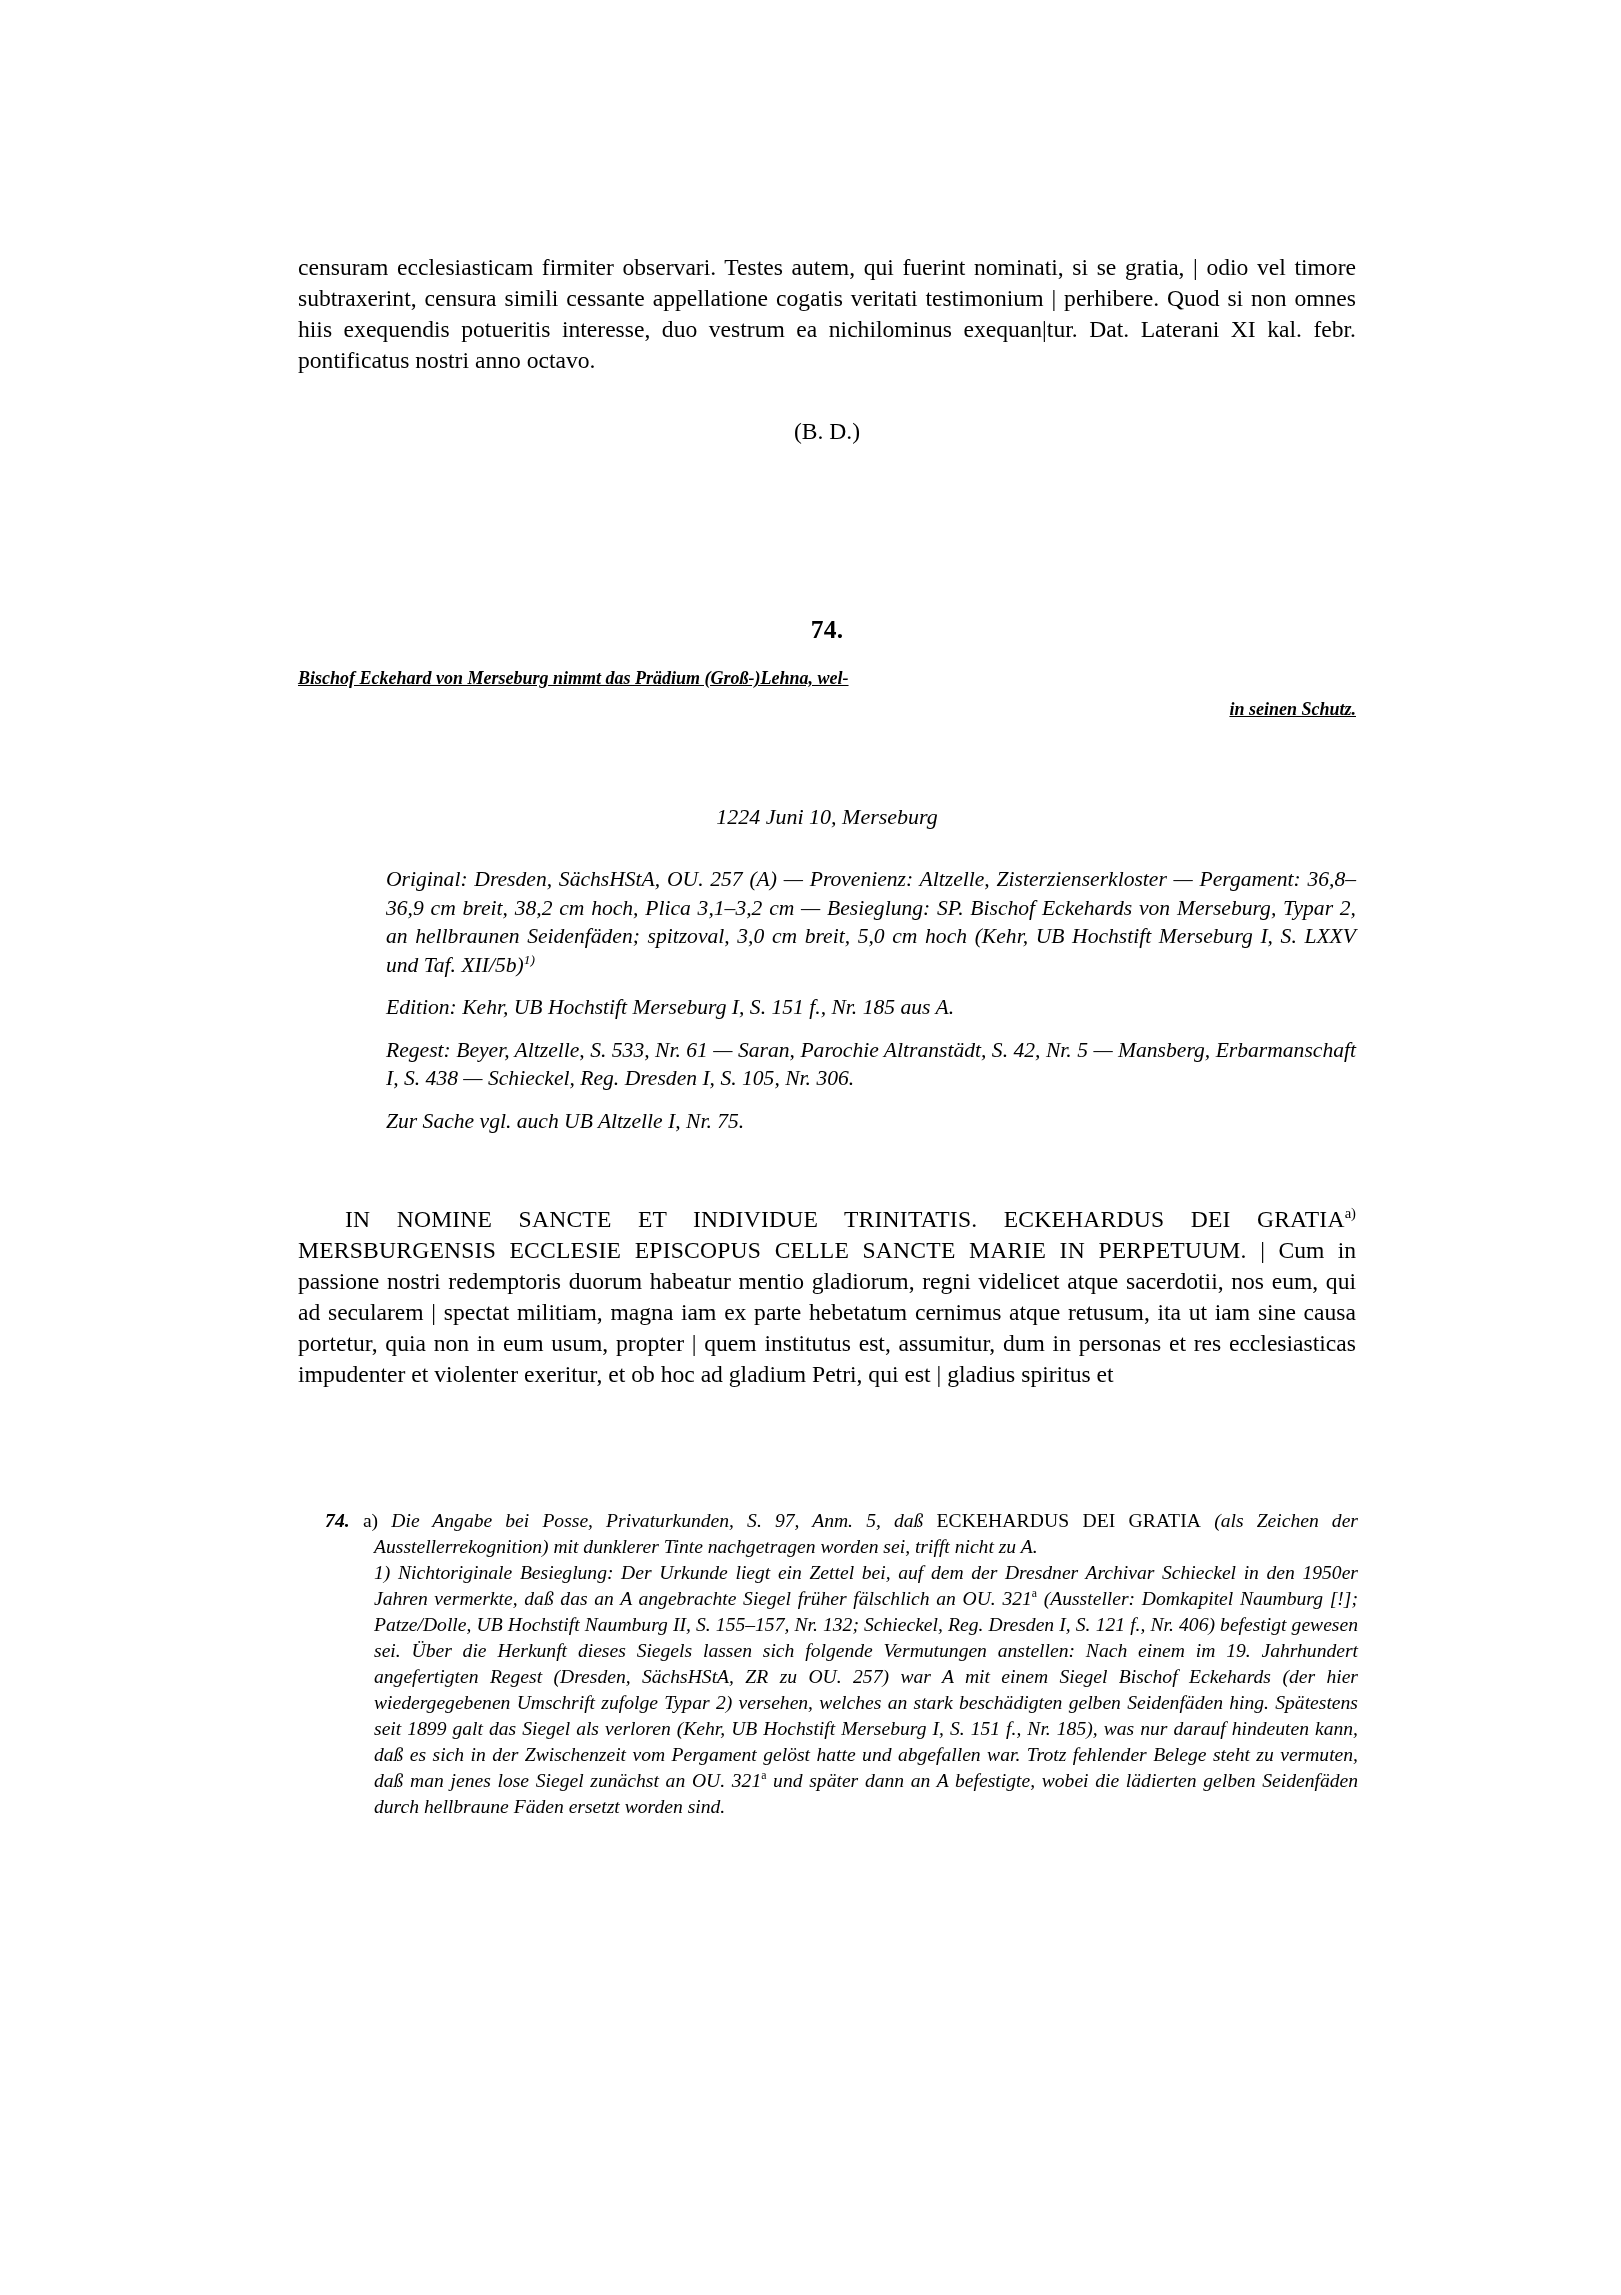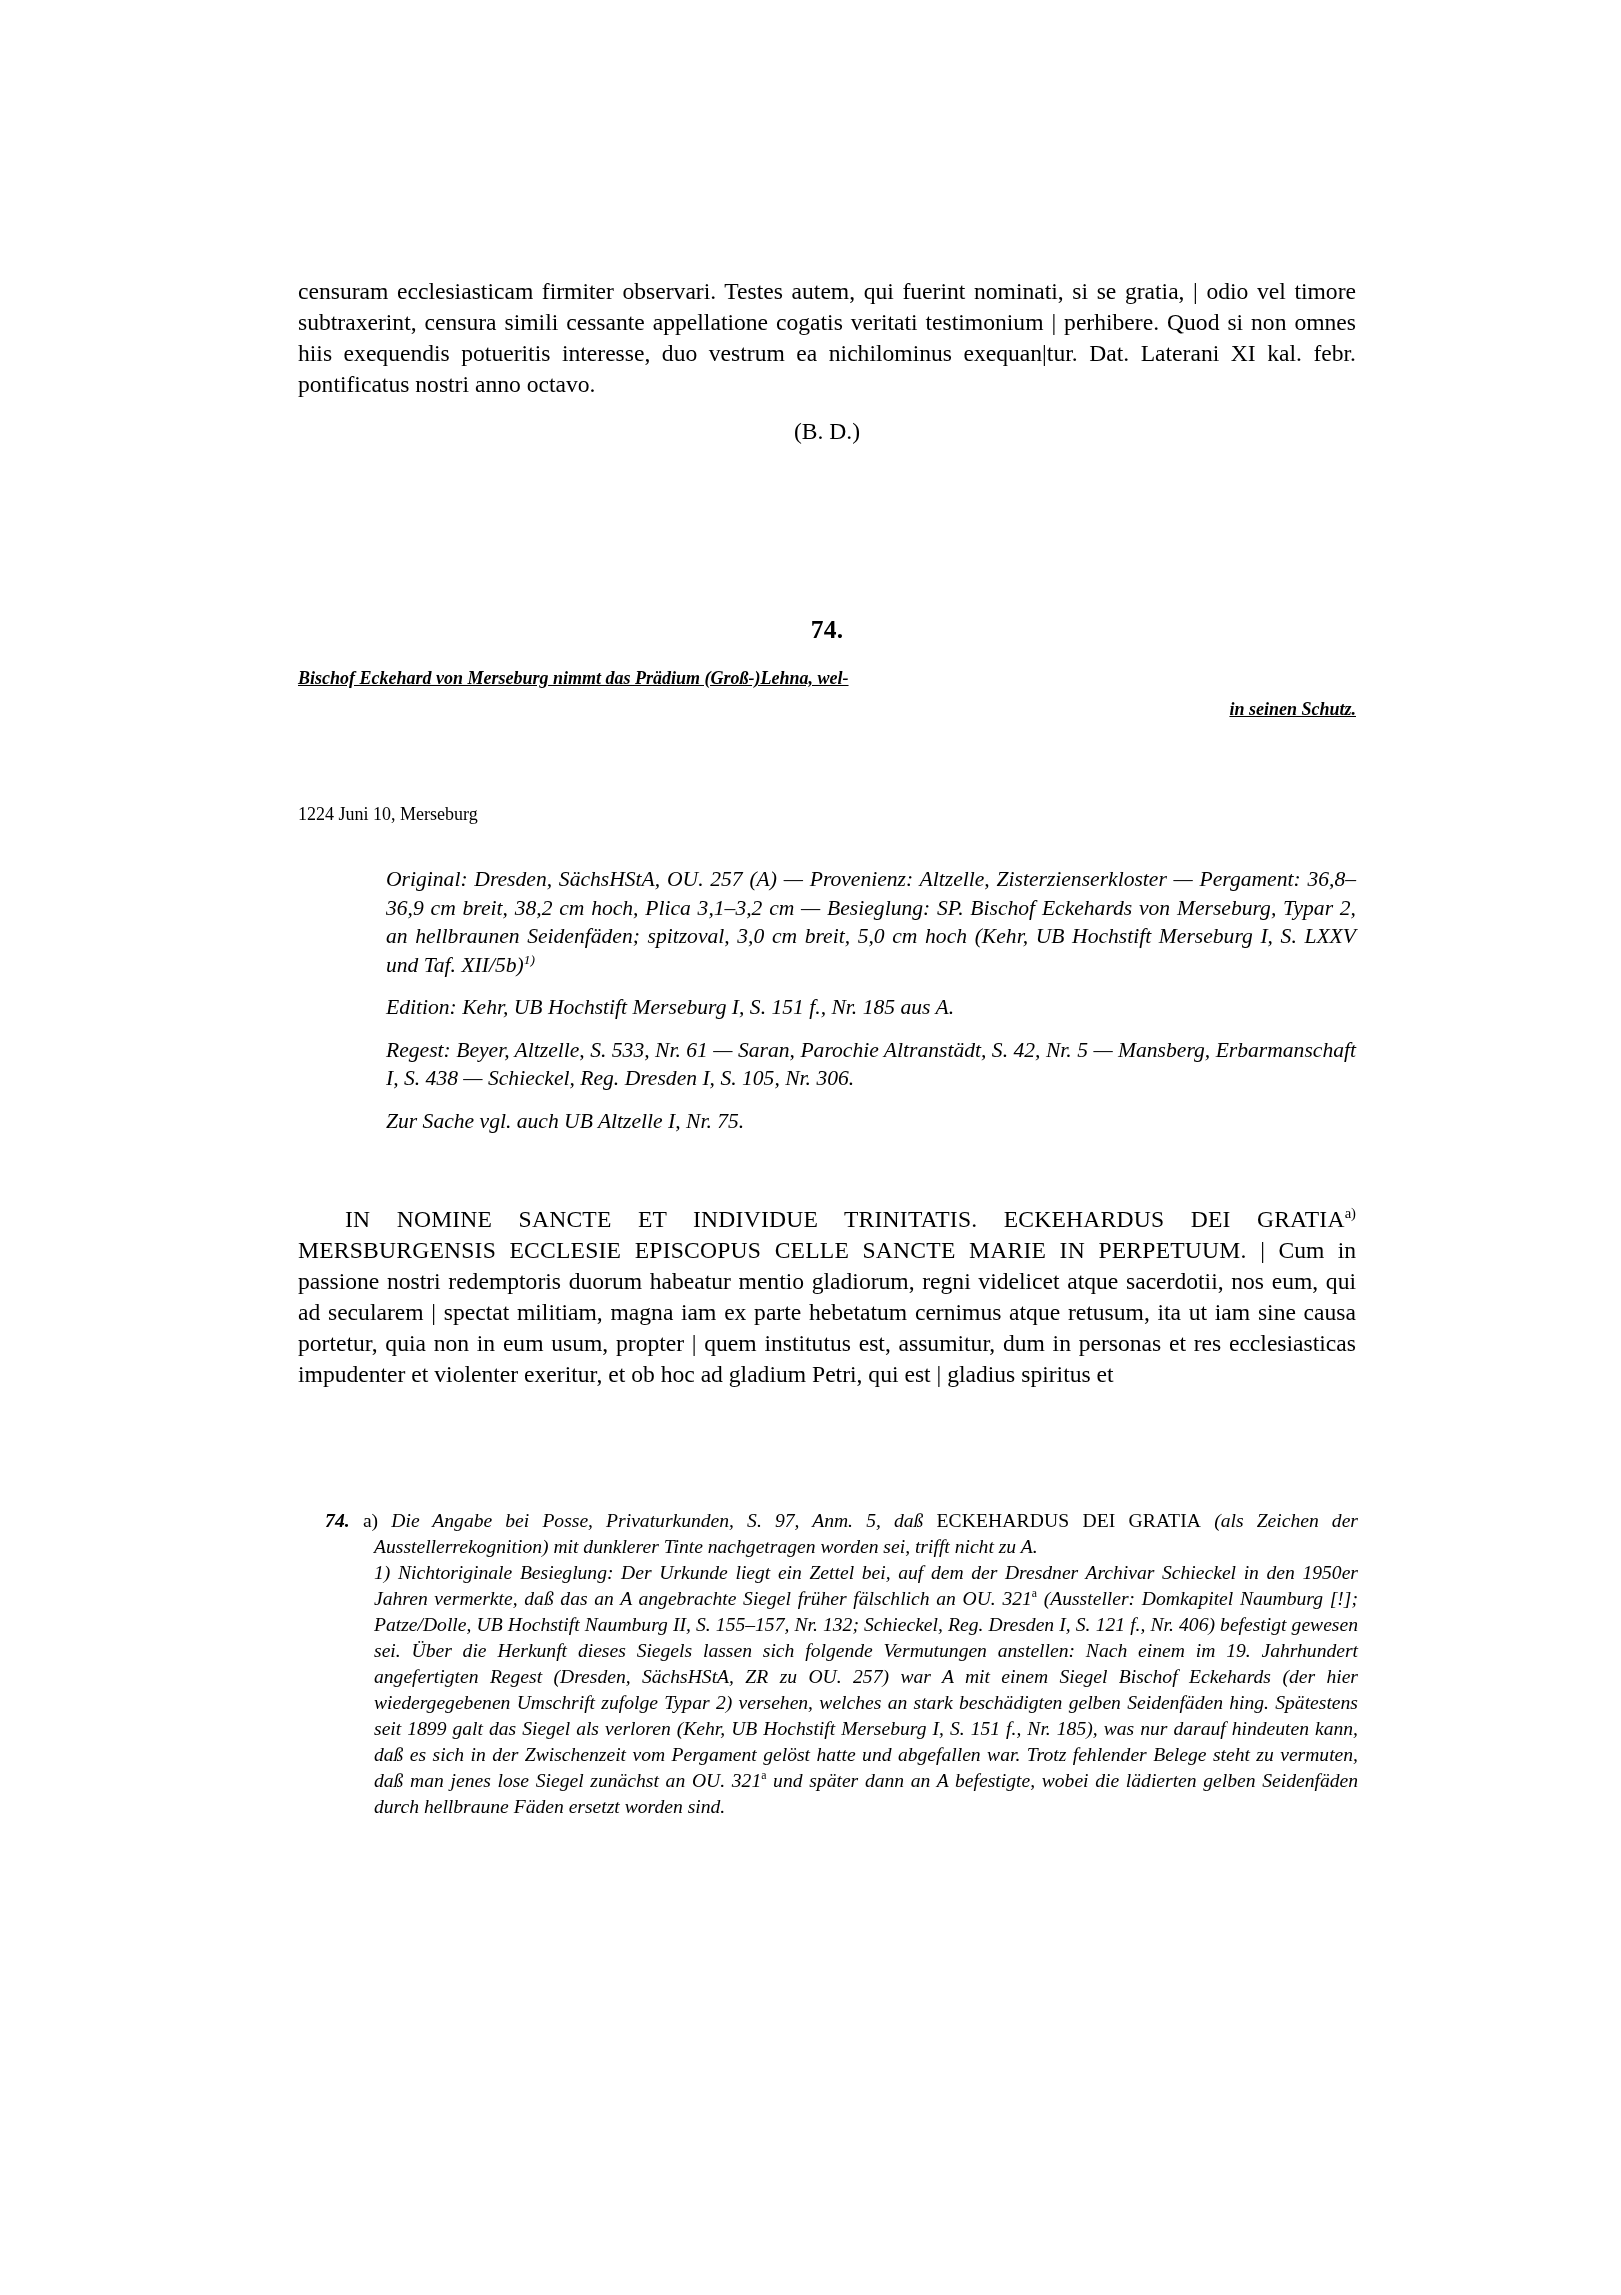--- a/index.html
+++ b/index.html
@@ -97,22 +97,23 @@
     text-align: right;
     margin-left: 37px;
   }
 
   
   .date-line {
     position: absolute;
     left: 298px;
     width: 1058px;
     top: 804px;
-    text-align: left;
-    font-size: 18px;
+    text-align: center;
+    font-style: italic;
+    font-size: 22px;
   }
 
   
   .apparatus {
     position: absolute;
     left: 386px;
     width: 970px;
     top: 865px;
     font-style: italic;
     font-size: 21.6px;
@@ -189,21 +190,21 @@
     vertical-align: super;
     line-height: 0;
   }
 </style>
 </head>
 <body>
 
 <div class="page">
 
 
-  <div class="col body-par" style="top:276px;">
+  <div class="col body-par" style="top:252px;">
     <p>censuram ecclesiasticam firmiter observari. Testes autem, qui fuerint nominati, si se gratia, | odio vel timore subtraxerint, censura simili cessante appellatione cogatis veritati testimonium | perhibere. Quod si non omnes hiis exequendis potueritis interesse, duo vestrum ea nichilominus exequan|tur. Dat. Laterani XI kal. febr. pontificatus nostri anno octavo.</p>
   </div>
 
   <div class="col centered body-par" style="top:416px;">
     <span>(B. D.)</span>
   </div>
 
   <div class="doc-number">74.</div>
 
   <div class="doc-headline">

